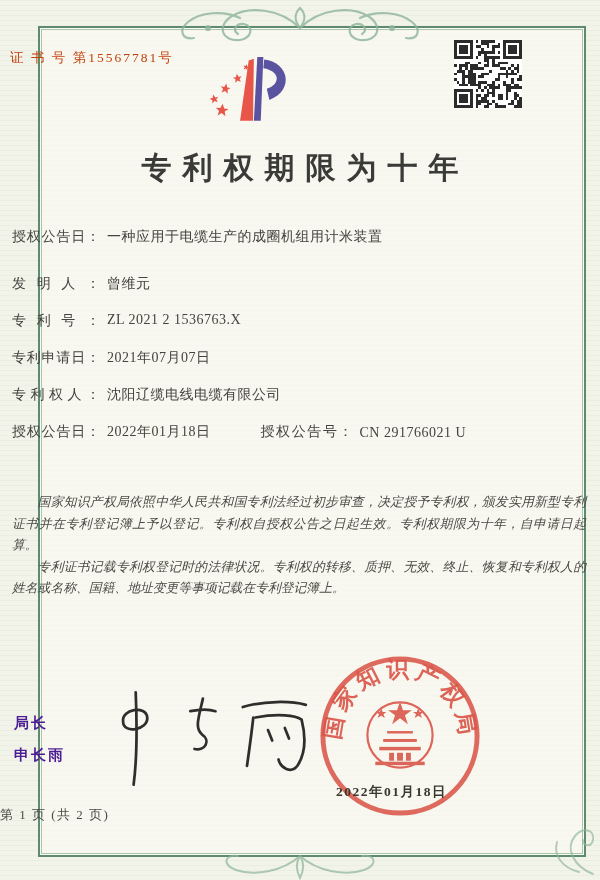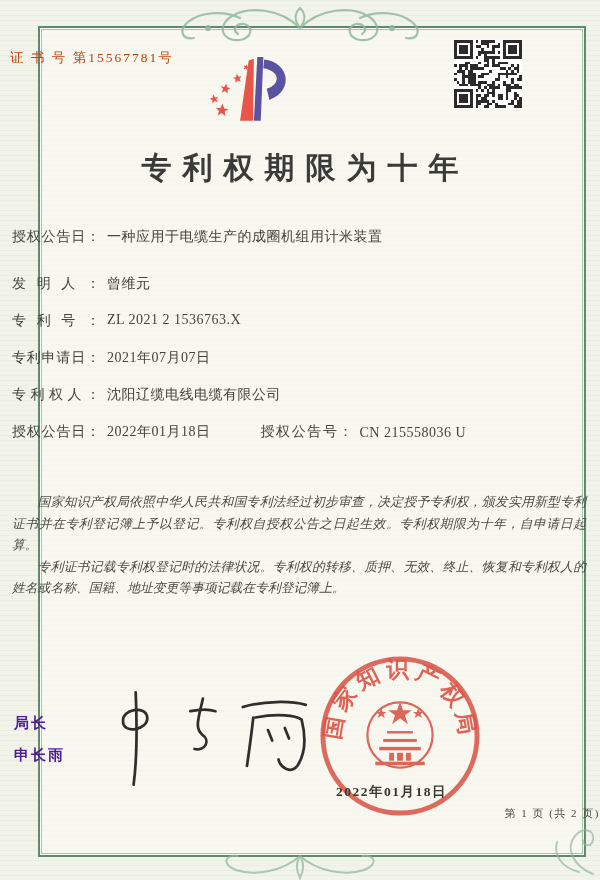--- a/index.html
+++ b/index.html
@@ -33,22 +33,22 @@
   .grant-pair2{margin-left:50px;display:flex;align-items:flex-end;}
   .paras{position:absolute;left:12px;right:14px;top:492px;
     font-size:12.8px;line-height:21.5px;color:#4a4a44;font-style:italic;text-align:justify;}
   .paras p{margin:0;text-indent:2em;}
   .officer{position:absolute;left:14px;top:714px;font-size:15px;font-weight:600;color:#4c1d95;}
   .officer div{margin-bottom:13px;letter-spacing:2px;}
   .signature{position:absolute;left:100px;top:686px;width:210px;height:105px;}
   .seal{position:absolute;left:316px;top:652px;width:168px;height:168px;opacity:0.92;}
   .seal-date{position:absolute;left:336px;top:783px;font-size:13.5px;font-weight:600;
     letter-spacing:1.5px;color:#38382f;}
-  .footer{position:absolute;left:0;right:0;top:806px;text-align:right;
-    font-size:11px;letter-spacing:1.5px;color:#4a4a45;}
+  .footer{position:absolute;left:0;right:0;top:806px;text-align:left;
+    font-size:13px;letter-spacing:1.5px;color:#4a4a45;}
   .flourish-top{position:absolute;left:148px;top:2px;width:304px;height:48px;}
   .flourish-bottom{position:absolute;left:168px;top:850px;width:264px;height:30px;}
   .corner-swirl{position:absolute;left:543px;top:778px;width:56px;height:100px;}
   svg{display:block;}
 </style>
 </head>
 <body>
 
 <div class="frame"></div>
 
@@ -346,21 +346,21 @@
   </div>
   <div class="row">
     <span class="label">专利权人：</span>
     <span class="value">沈阳辽缆电线电缆有限公司</span>
   </div>
   <div class="row">
     <span class="label">授权公告日：</span>
     <span class="value">2022年01月18日</span>
     <span class="grant-pair2">
       <span class="label" style="width:92px">授权公告号：</span>
-      <span class="value">CN 215558036 U</span>
+      <span class="value">CN 291766021 U</span>
     </span>
   </div>
 </div>
 
 <div class="paras">
   <p>国家知识产权局依照中华人民共和国专利法经过初步审查，决定授予专利权，颁发实用新型专利证书并在专利登记簿上予以登记。专利权自授权公告之日起生效。专利权期限为十年，自申请日起算。</p>
   <p>专利证书记载专利权登记时的法律状况。专利权的转移、质押、无效、终止、恢复和专利权人的姓名或名称、国籍、地址变更等事项记载在专利登记簿上。</p>
 </div>
 
 <div class="officer">

